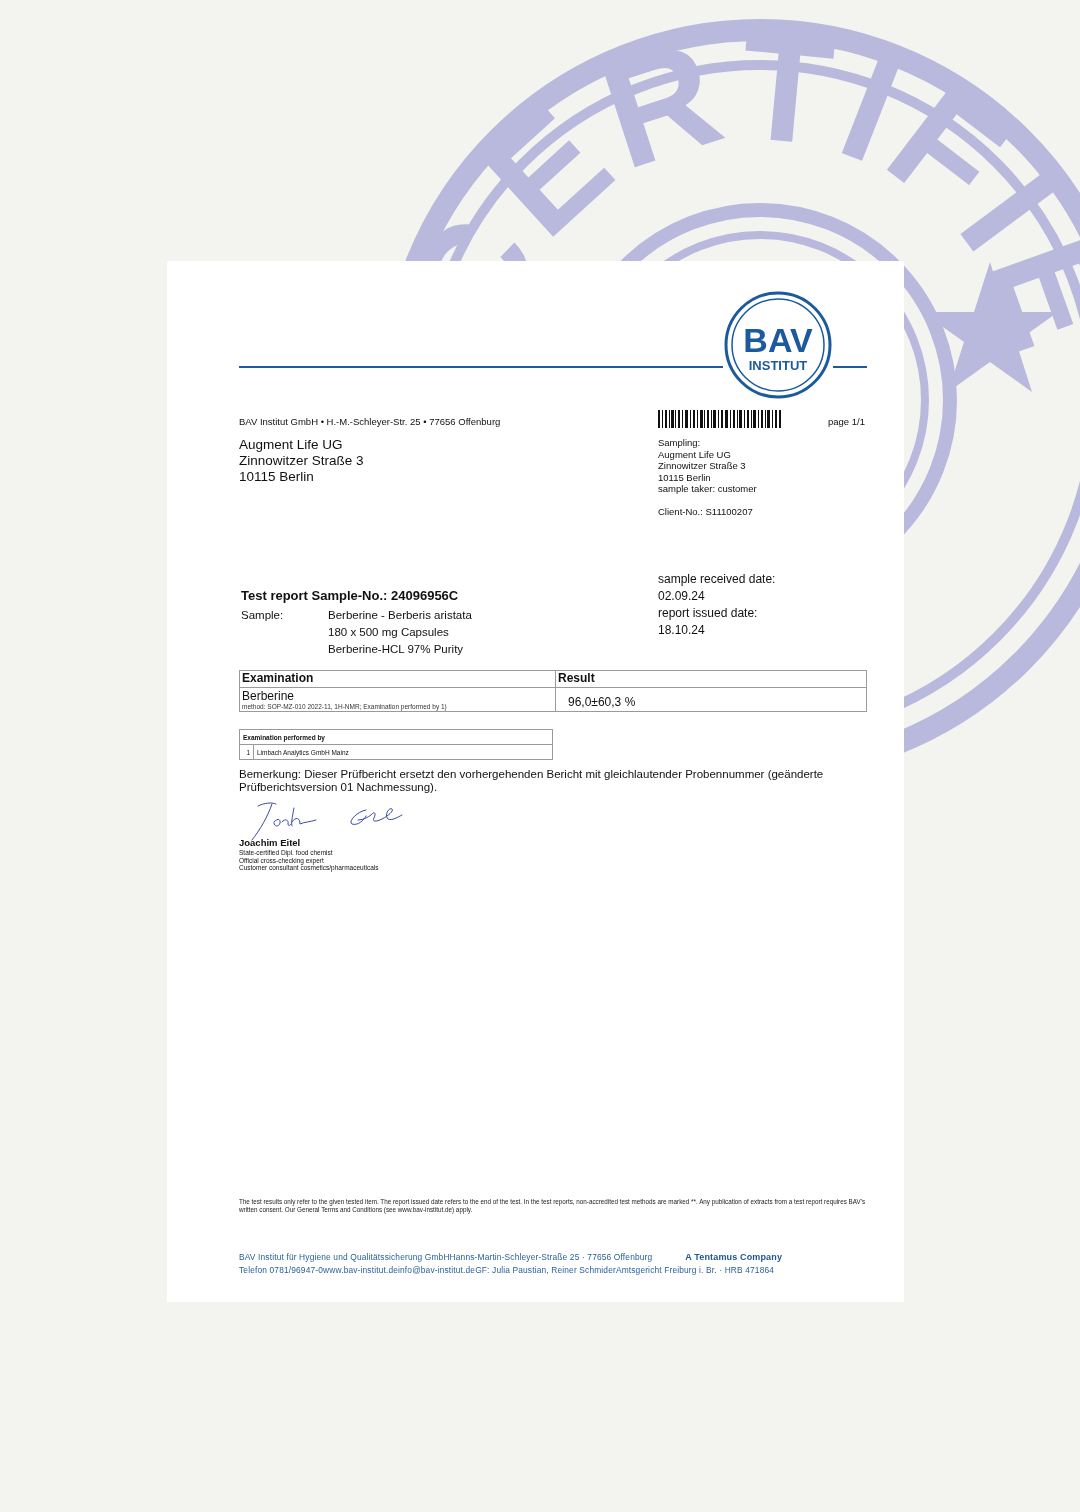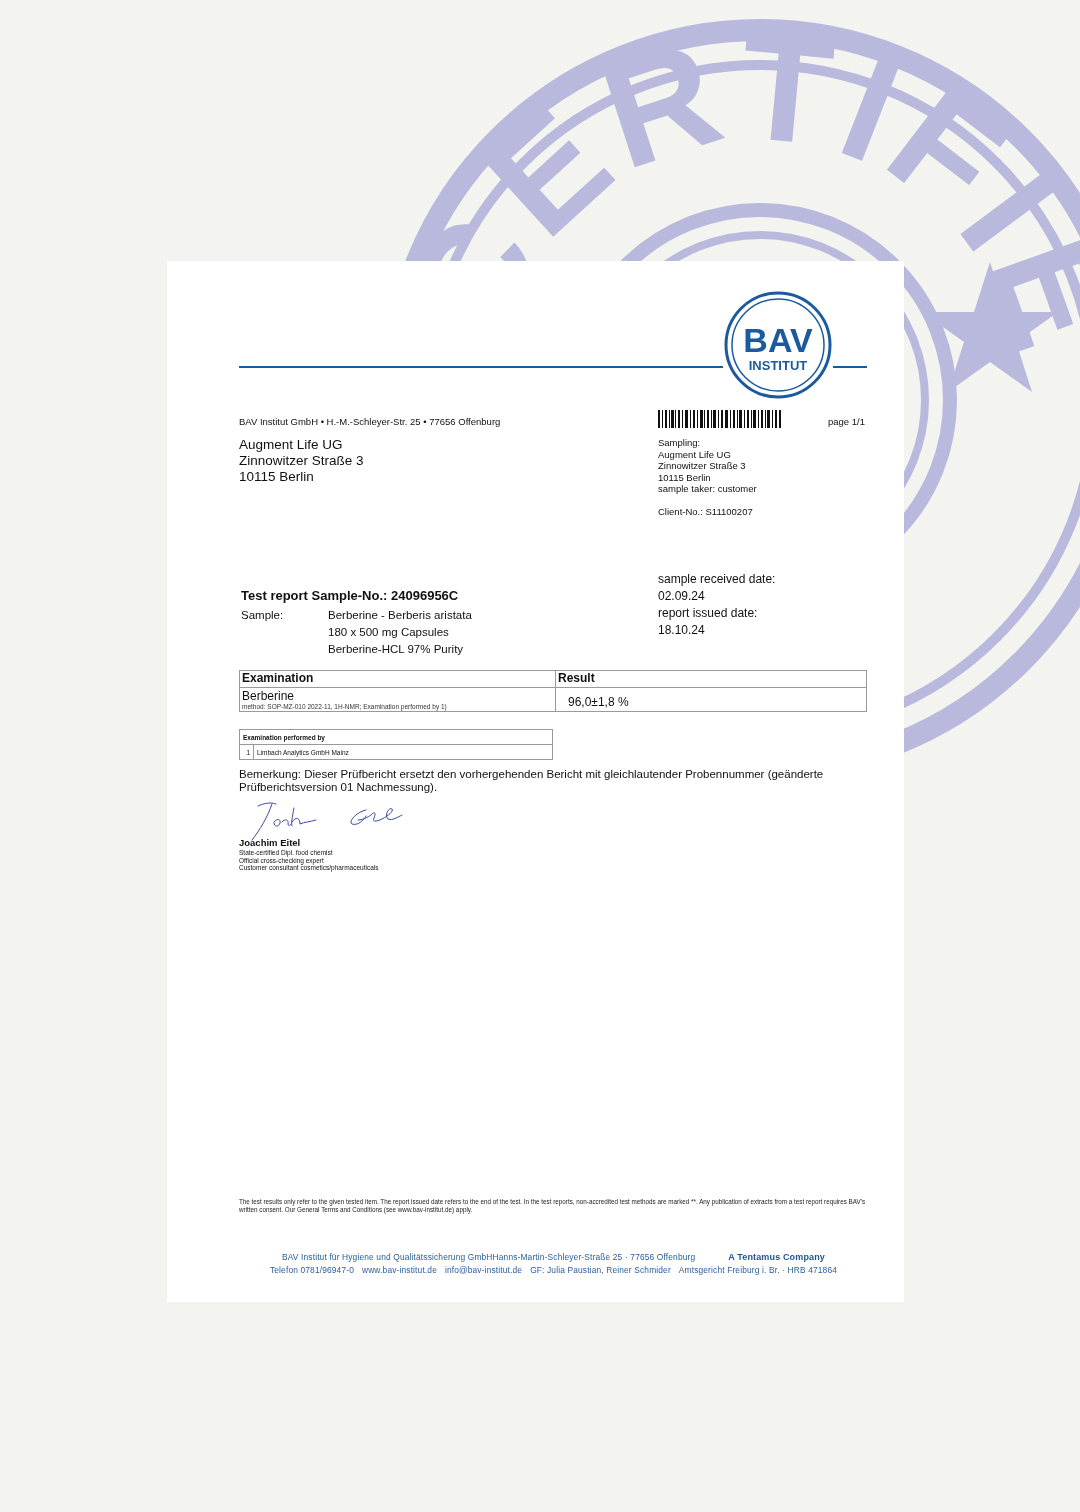--- a/index.html
+++ b/index.html
@@ -38,23 +38,23 @@
   .exam .res { font-size:12px; padding-left:12px; padding-top:7px; }
   .perf { left:239px; top:729px; width:314px; }
   .perf td, .perf th { border:1px solid #9a9a9a; font-size:6.5px; text-align:left; height:14px; padding:0 3px; }
   .perf th { font-weight:bold; }
   .perf .num { width:7px; text-align:right; }
   .remark { left:239px; top:768px; width:630px; font-size:11.5px; line-height:13px; }
   .sig { left:248px; top:800px; width:160px; height:42px; }
   .signame { left:239px; top:837px; font-size:9.5px; font-weight:bold; }
   .sigroles { left:239px; top:849px; font-size:6.5px; line-height:7.6px; }
   .disclaimer { left:239px; top:1198px; width:630px; font-size:6.3px; line-height:7.6px; color:#222; }
-  .foot1, .foot2 { left:239px; width:629px; color:#2a5e9b; font-size:8.4px; white-space:nowrap; display:flex; justify-content:center; letter-spacing:0.15px; }
+  .foot1, .foot2 { left:239px; width:629px; color:#2a5e9b; font-size:8.4px; white-space:nowrap; display:flex; justify-content:flex-start; letter-spacing:0.15px; }
   .foot1 { top:1252px; }
-  .foot2 { top:1265px;gap:8px; }
+  .foot2 { top:1265px; }
   .foot1 .tent { font-weight:bold; font-size:9px; color:#1f5496;margin-left:33px; }
 </style>
 </head>
 <body>
 
 <svg class="stamp" viewBox="0 0 1080 1512">
   <g fill="none" stroke="#b9b8dd">
     <circle cx="760" cy="400" r="370" stroke-width="22"></circle>
     <circle cx="760" cy="400" r="335" stroke-width="10"></circle>
     <circle cx="760" cy="400" r="190" stroke-width="14"></circle>
@@ -164,21 +164,21 @@
   <tbody>
       <tr>
     <th style="width:311px">Examination</th>
     <th>Result</th>
   </tr>
   <tr>
     <td>
       <div class="name">Berberine</div>
       <div class="method">method: SOP-MZ-010 2022-11, 1H-NMR; Examination performed by 1)</div>
     </td>
-    <td class="res">96,0±1,8 %</td>
+    <td class="res">96,0±60,3 %</td>
   </tr>
 </tbody>
   </table>
 
 <table class="perf">
   <tbody>
       <tr>
     <th colspan="2">Examination performed by</th>
   </tr>
   <tr>

